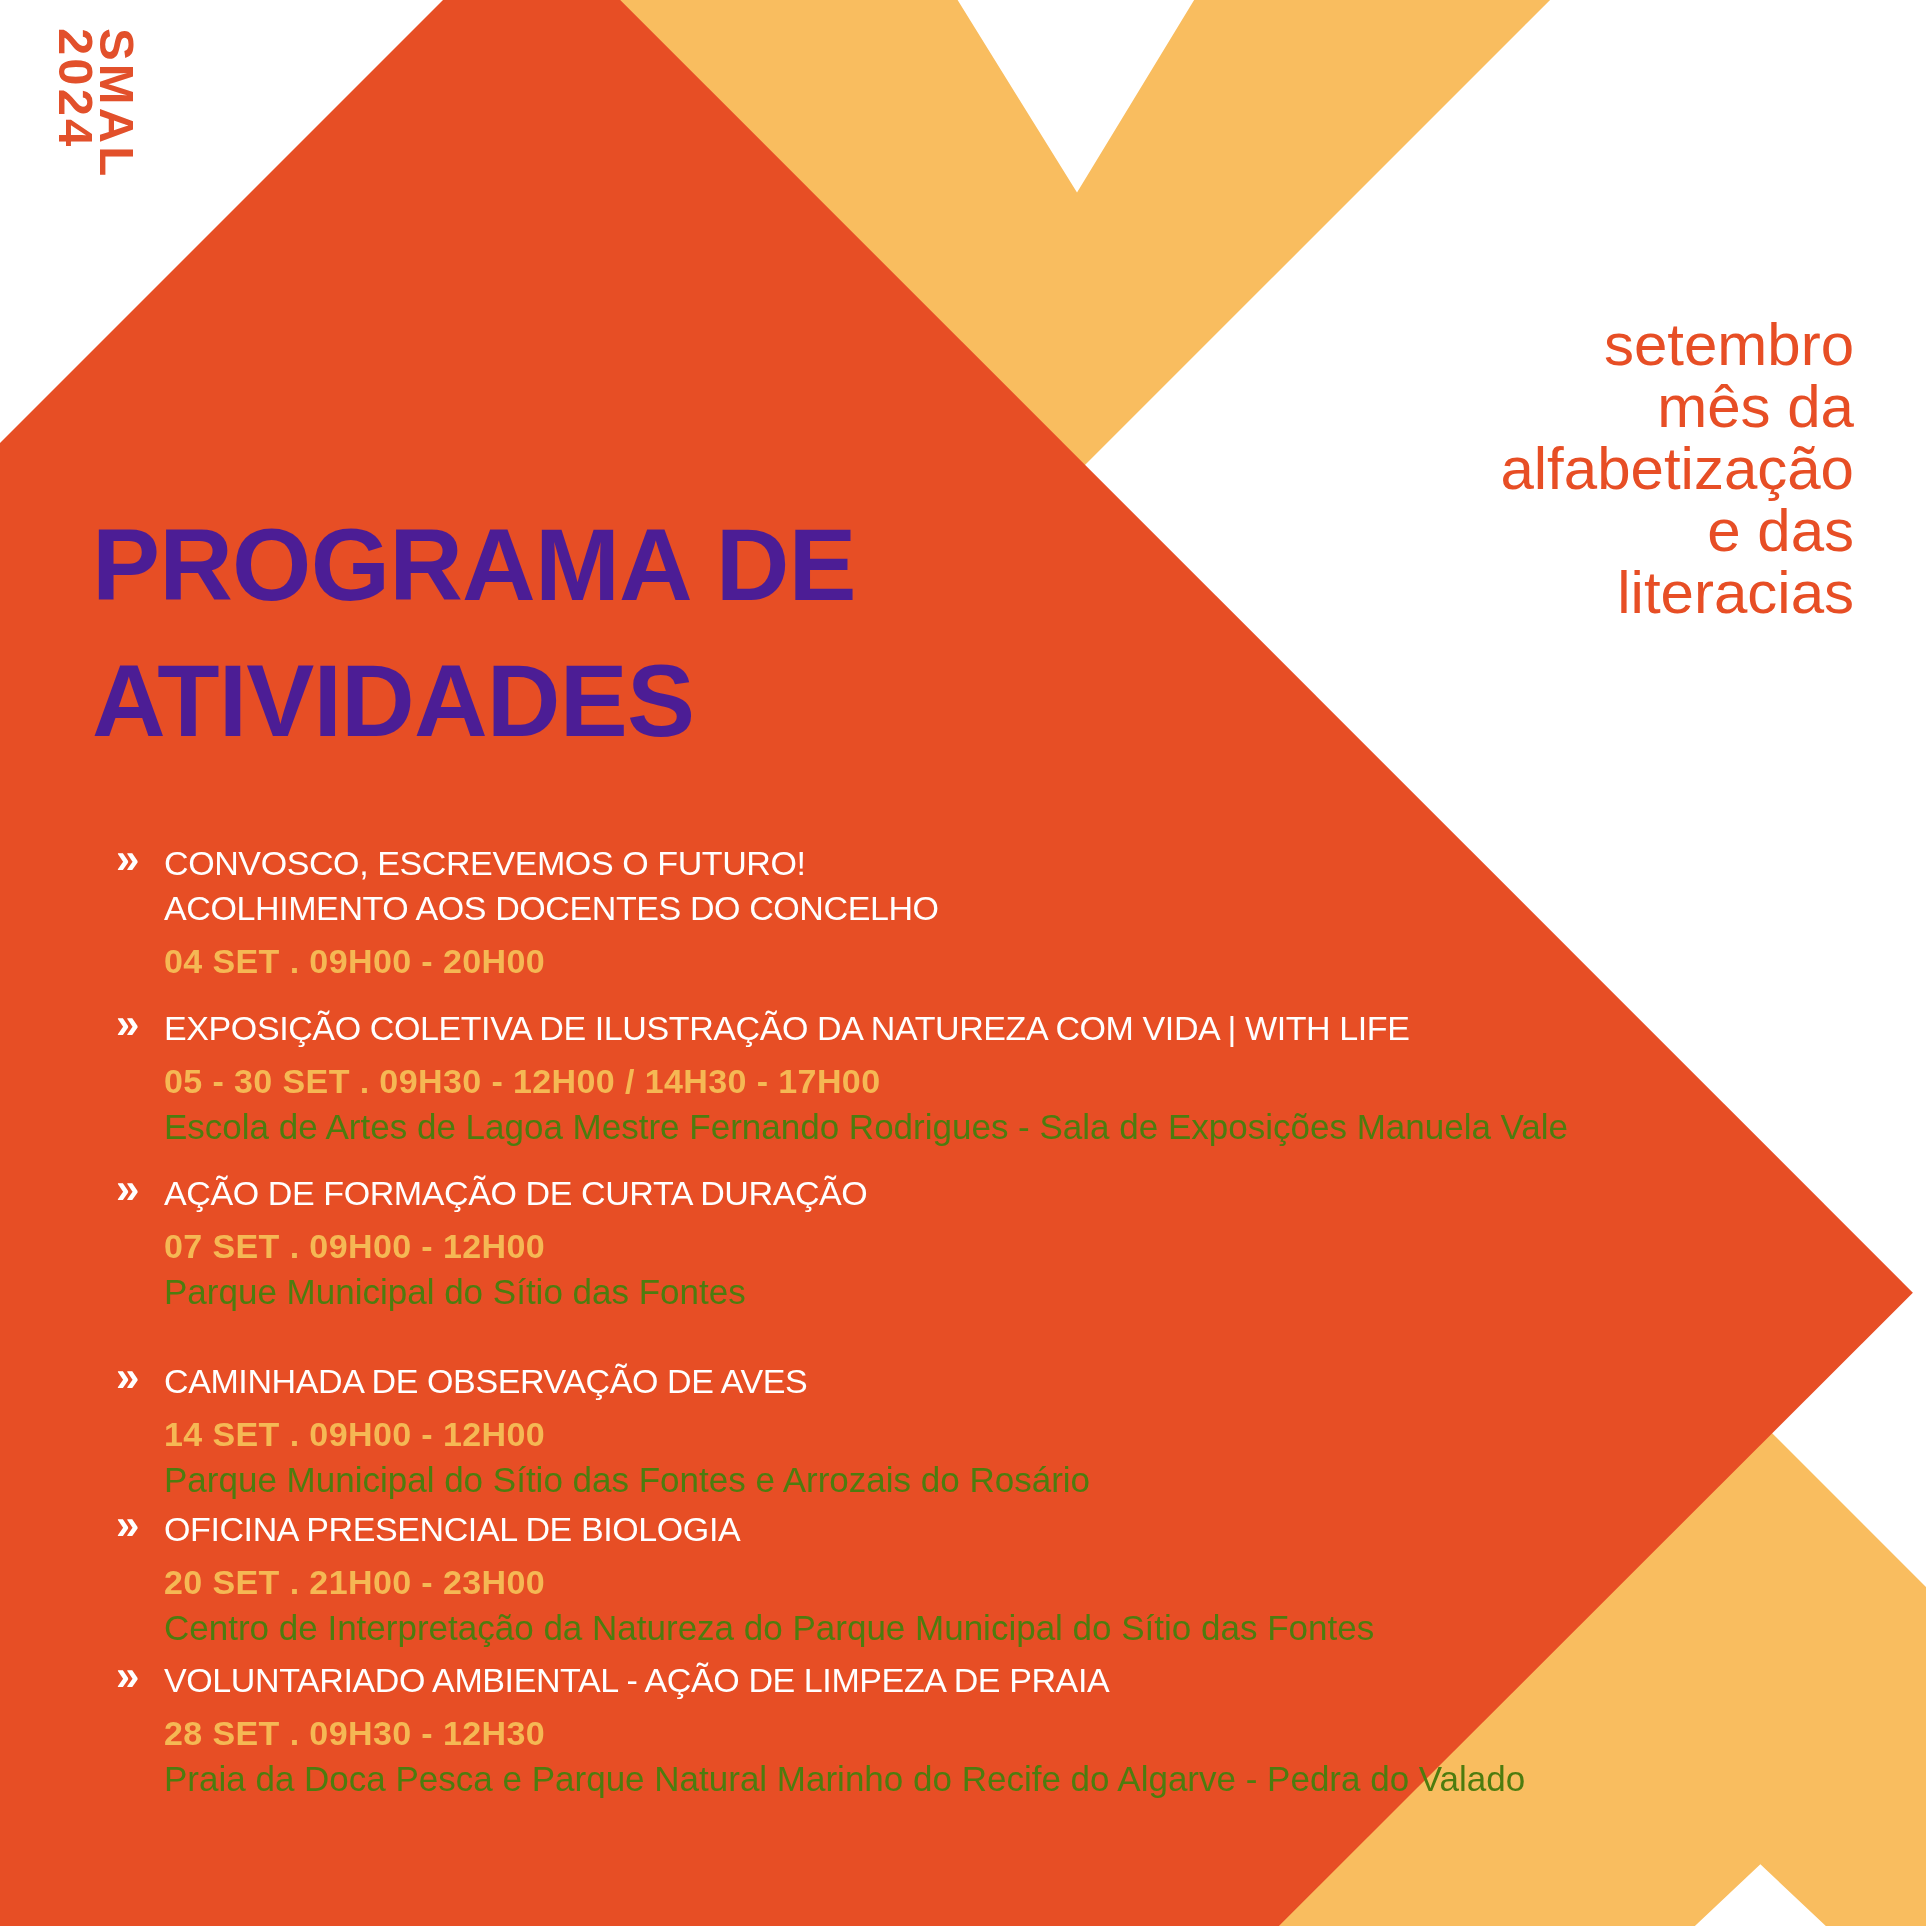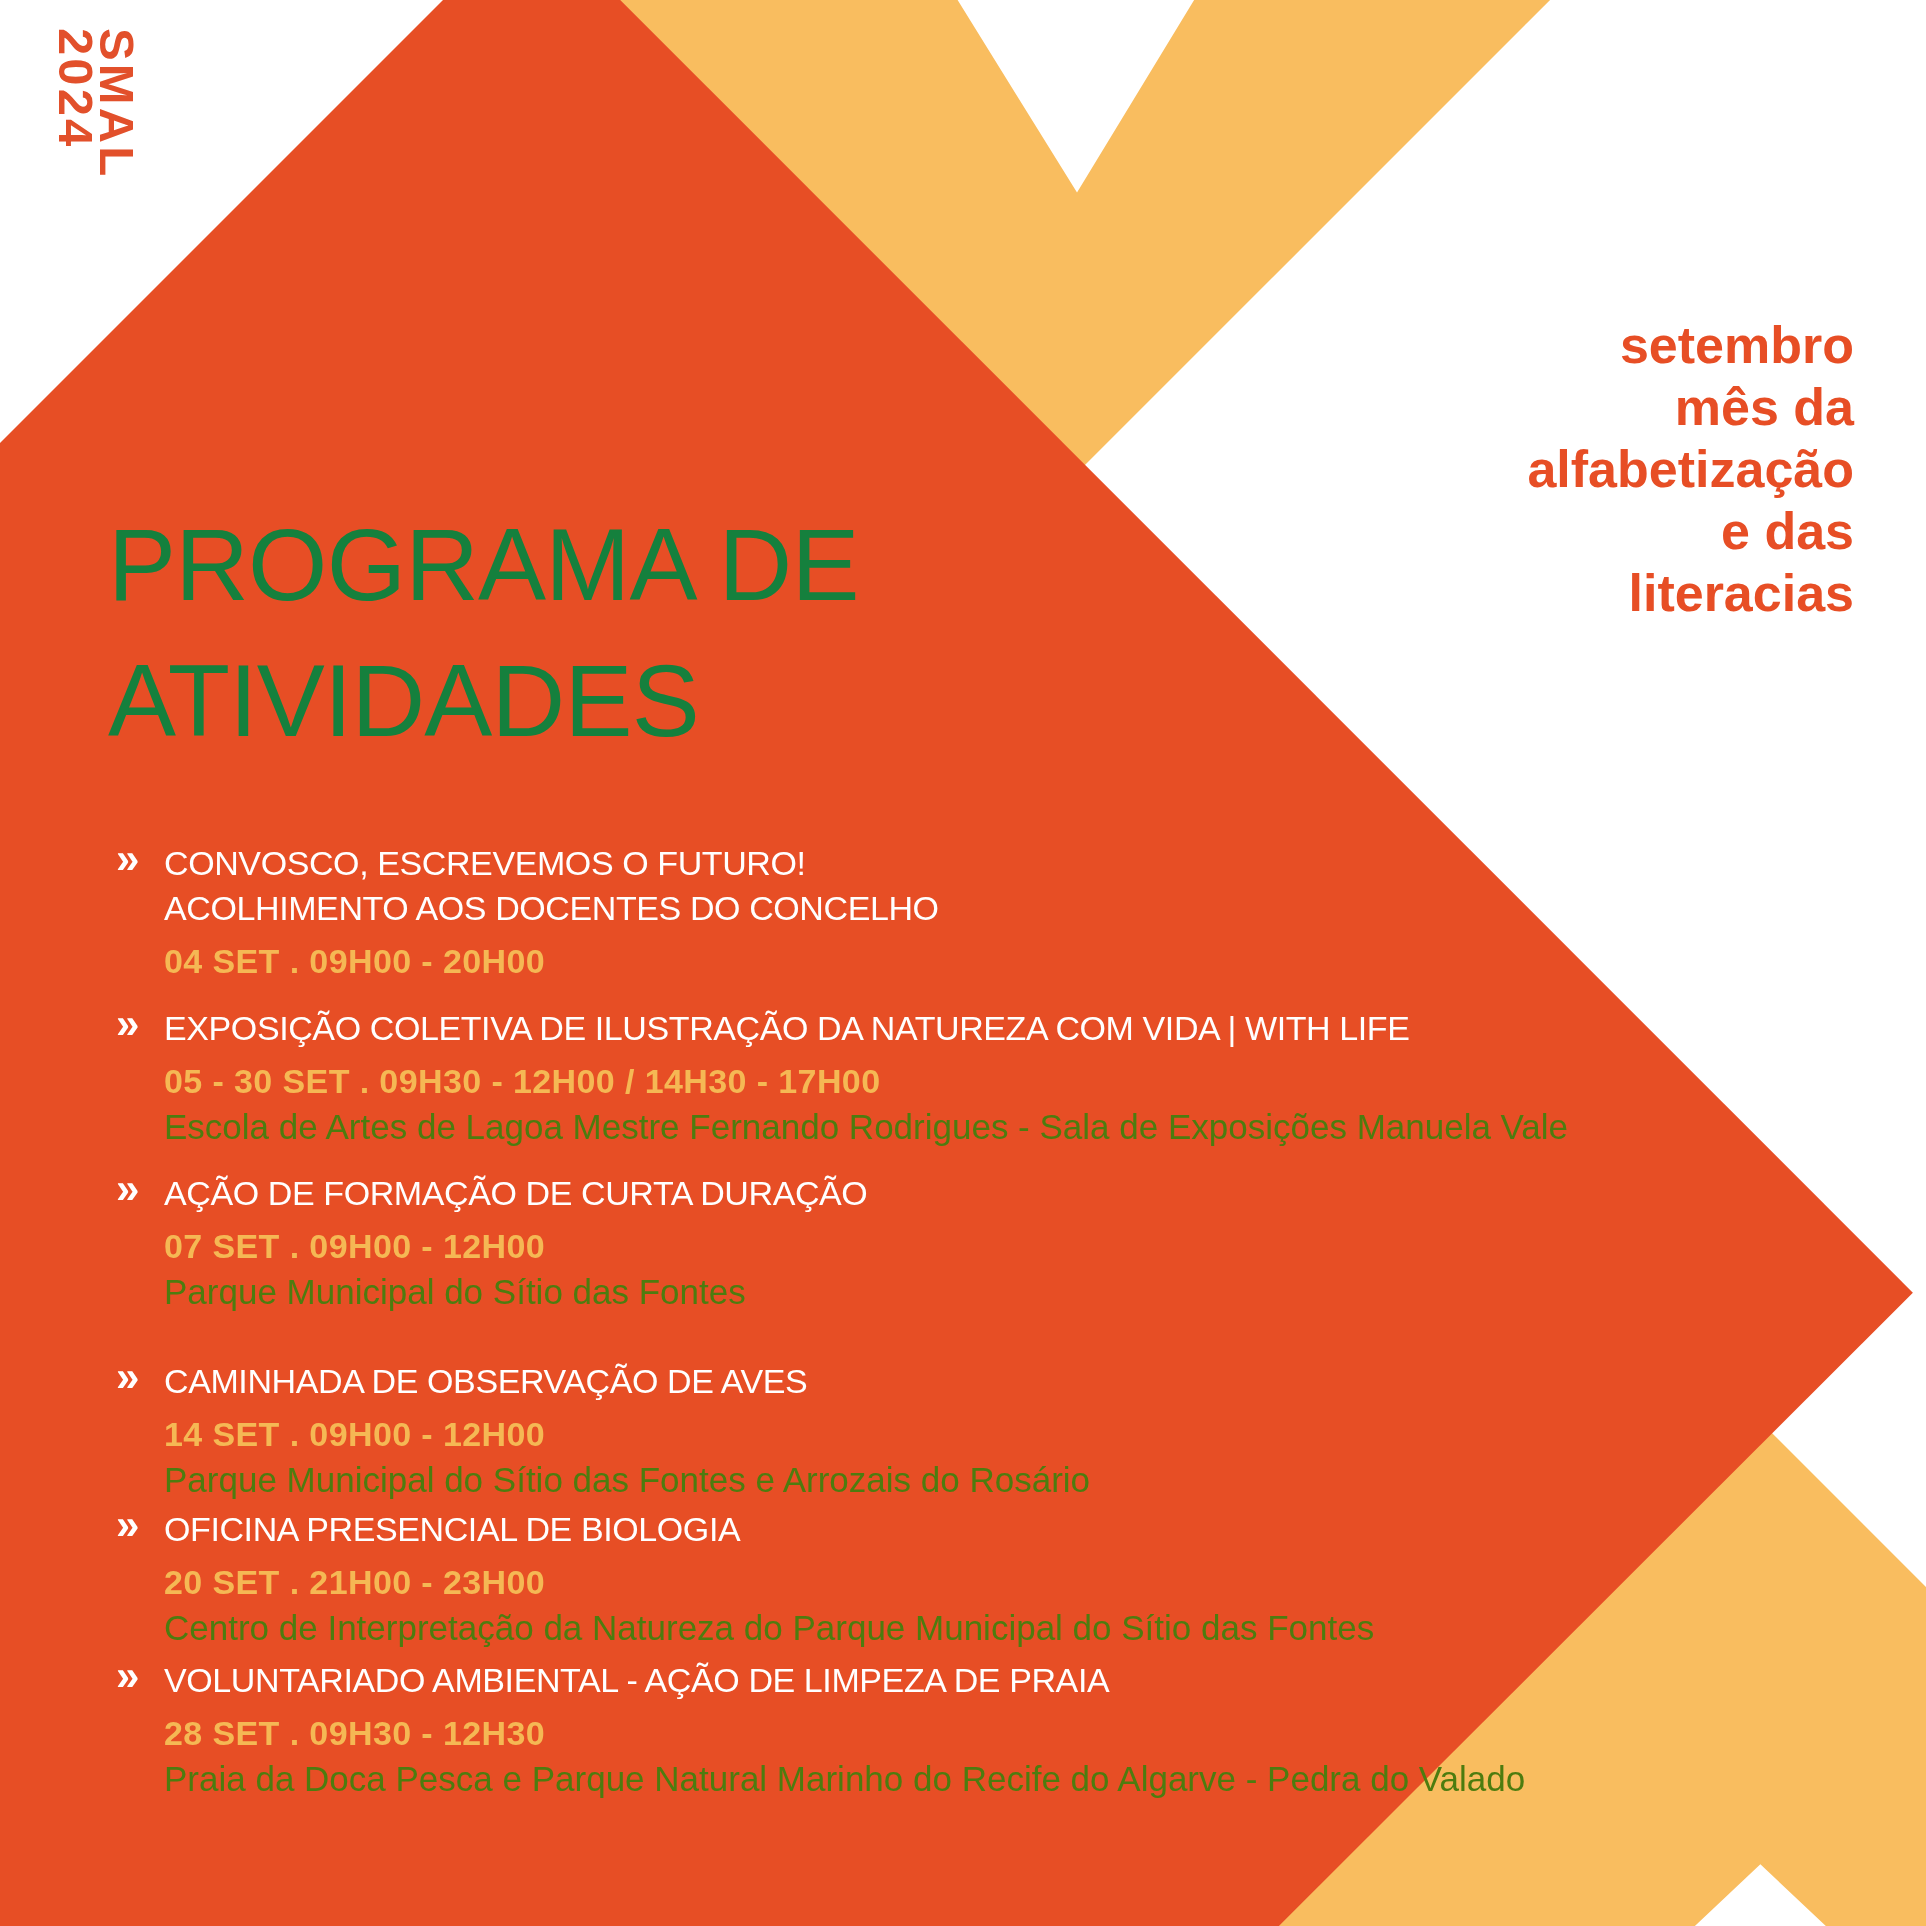--- a/index.html
+++ b/index.html
@@ -13,28 +13,28 @@
   svg.bg { position: absolute; left: 0; top: 0; width: 1926px; height: 1926px; display: block; }
 
   .badge {
     position: absolute; left: 137px; top: 28px;
     transform: rotate(90deg); transform-origin: 0 0;
     color: #E2502B; font-weight: 800; font-size: 49px;
     line-height: 41px; letter-spacing: 3.1px; white-space: nowrap;
   }
 
   .main-title {
-    position: absolute; left: 108px; top: 497px;
-    color: #15803d; font-weight: 400; font-size: 102px;
+    position: absolute; left: 92px; top: 497px;
+    color: #4c1d95; font-weight: 700; font-size: 102px;
     line-height: 136px; letter-spacing: -0.8px; white-space: nowrap;
   }
 
   .tagline {
     position: absolute; right: 72px; top: 314px;
-    color: #E74E25; font-weight: 700; font-size: 52px;
+    color: #E74E25; font-weight: 400; font-size: 60px;
     line-height: 62px; text-align: right; white-space: nowrap;
   }
 
   .activities { position: absolute; left: 0; top: 0; width: 1926px; height: 1926px; }
   .item { position: absolute; left: 116px; padding-left: 48px; width: 1618px; }
   .item .marker {
     position: absolute; left: 0; top: -4.6px;
     color: #ffffff; font-weight: 700; font-size: 42px; line-height: 45px;
     letter-spacing: -3.1px;
   }

